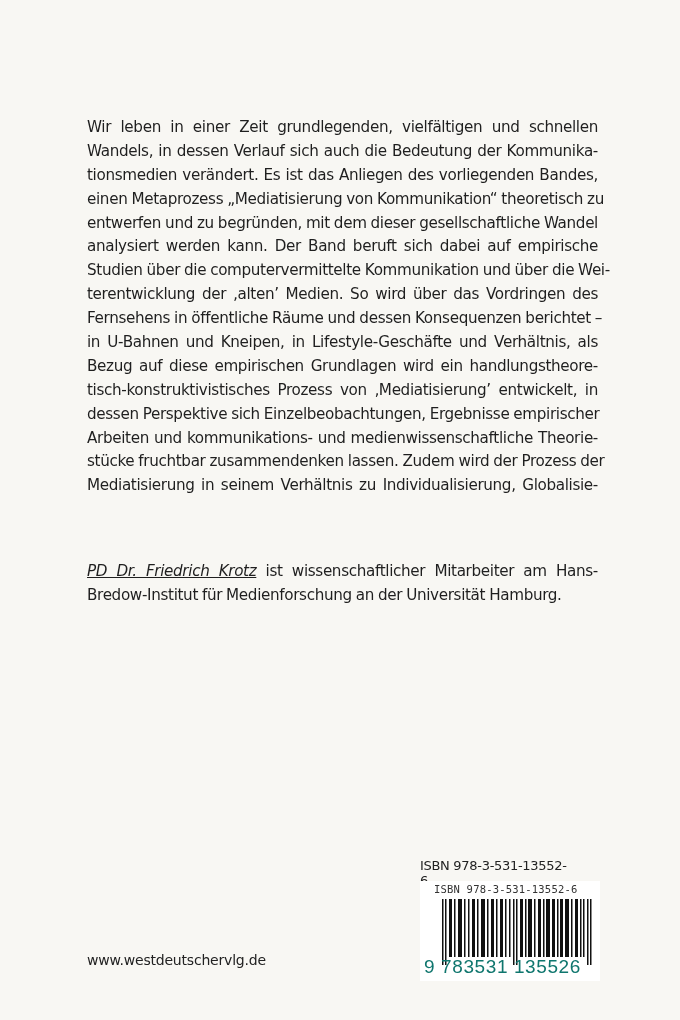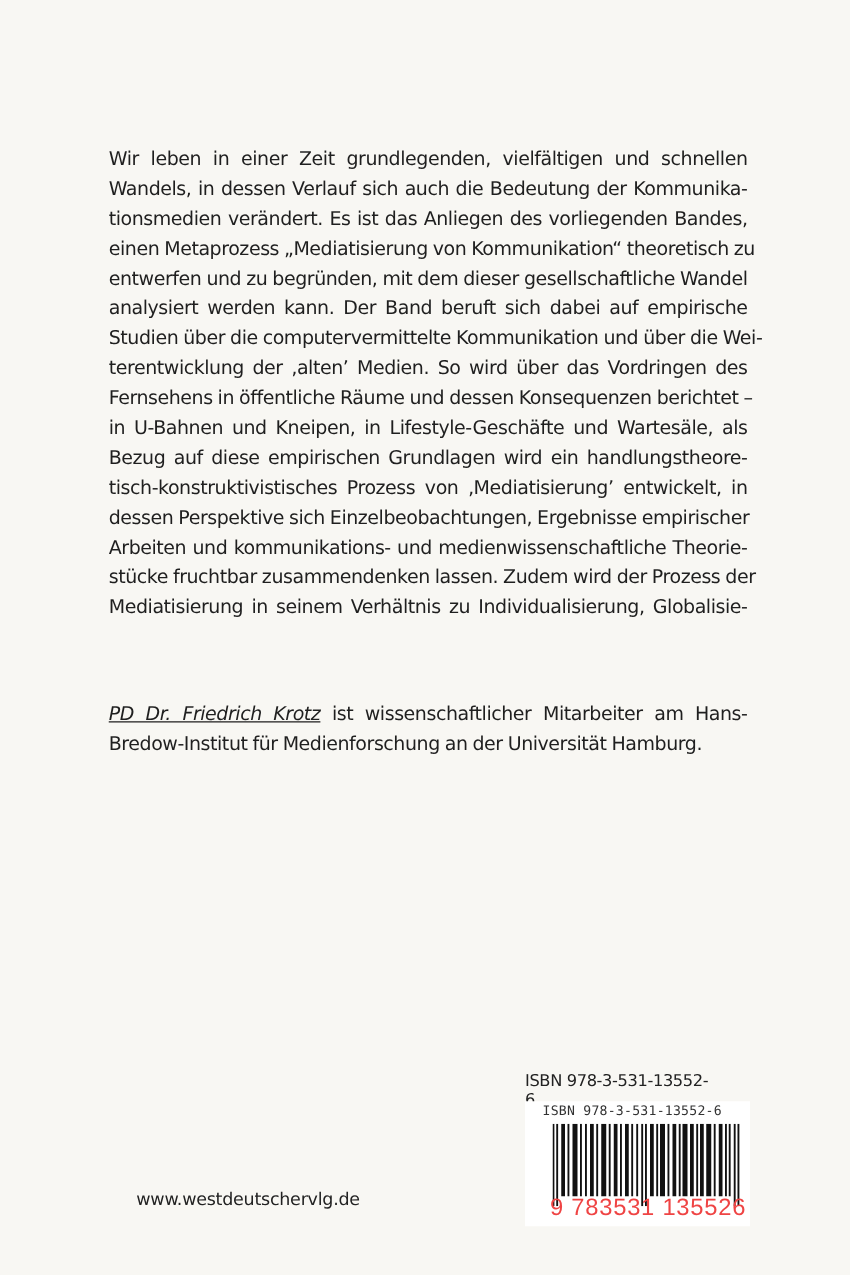--- a/index.html
+++ b/index.html
@@ -79,54 +79,53 @@
     }
     .bars {
       position: absolute;
       left: 22px;
       top: 18px;
       width: 150px;
       height: 66px;
     }
     .barcode-digits {
       position: absolute;
-      left: 20px;
+      left: 4px;
       top: 75px;
       font-family: "Liberation Sans", sans-serif;
       font-size: 19px;
-      color: #ef4444;
+      color: #0f766e;
       white-space: nowrap;
       letter-spacing: 0.6px;
     }
     .website {
       position: absolute;
       left: 87px;
       top: 952px;
       font-size: 14px;
       letter-spacing: -0.2px;
       color: #222;
-      margin-left: 22px;
     }
   </style>
 </head>
 <body>
 
 <div class="page">
 
   <div class="blurb">
     <span class="line">Wir leben in einer Zeit grundlegenden, vielfältigen und schnellen</span>
     <span class="line">Wandels, in dessen Verlauf sich auch die Bedeutung der Kommunika-</span>
     <span class="line">tionsmedien verändert. Es ist das Anliegen des vorliegenden Bandes,</span>
     <span class="line">einen Metaprozess „Mediatisierung von Kommunikation“ theoretisch zu</span>
     <span class="line">entwerfen und zu begründen, mit dem dieser gesellschaftliche Wandel</span>
     <span class="line">analysiert werden kann. Der Band beruft sich dabei auf empirische</span>
     <span class="line">Studien über die computervermittelte Kommunikation und über die Wei-</span>
     <span class="line">terentwicklung der ‚alten’ Medien. So wird über das Vordringen des</span>
     <span class="line">Fernsehens in öffentliche Räume und dessen Konsequenzen berichtet –</span>
-    <span class="line">in U-Bahnen und Kneipen, in Lifestyle-Geschäfte und Wartesäle, als</span>
+    <span class="line">in U-Bahnen und Kneipen, in Lifestyle-Geschäfte und Verhältnis, als</span>
     <span class="line">Bezug auf diese empirischen Grundlagen wird ein handlungstheore-</span>
     <span class="line">tisch-konstruktivistisches Prozess von ‚Mediatisierung’ entwickelt, in</span>
     <span class="line">dessen Perspektive sich Einzelbeobachtungen, Ergebnisse empirischer</span>
     <span class="line">Arbeiten und kommunikations- und medienwissenschaftliche Theorie-</span>
     <span class="line">stücke fruchtbar zusammendenken lassen. Zudem wird der Prozess der</span>
     <span class="line">Mediatisierung in seinem Verhältnis zu Individualisierung, Globalisie-</span>
   </div>
 
   <div class="author">
     <span class="line"><span class="name">PD Dr. Friedrich Krotz</span><span> ist wissenschaftlicher Mitarbeiter am Hans-</span></span>

